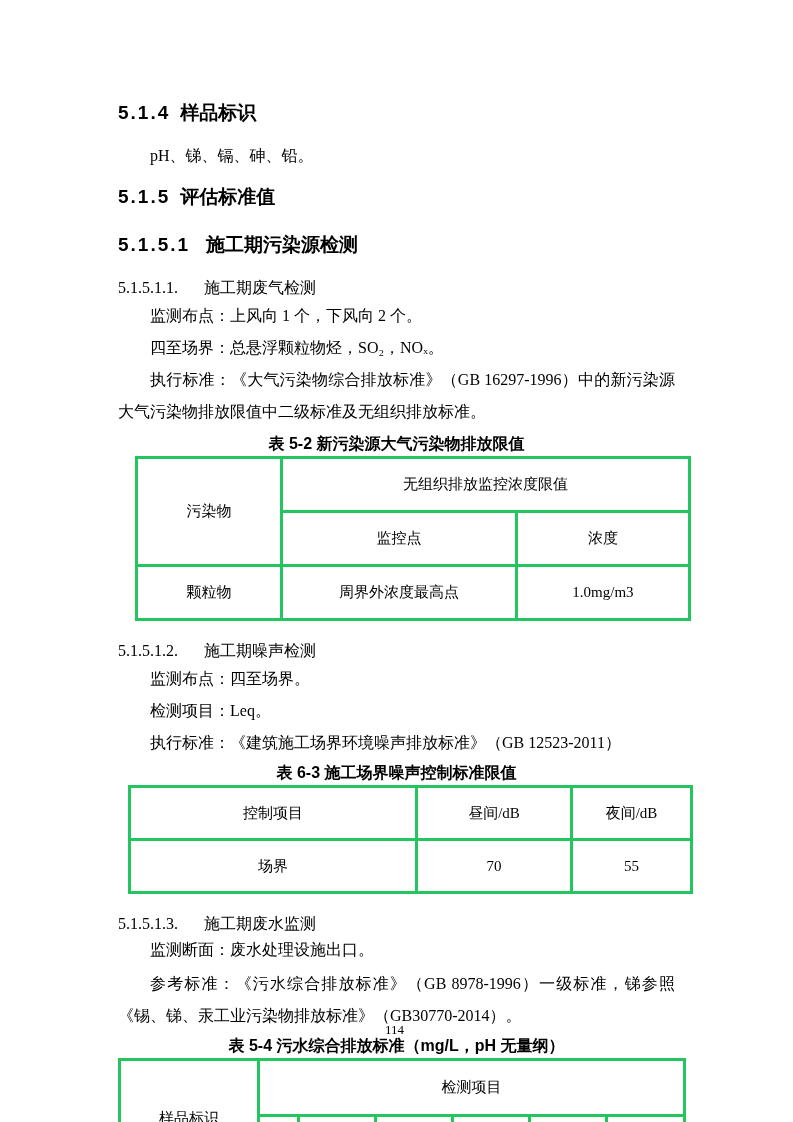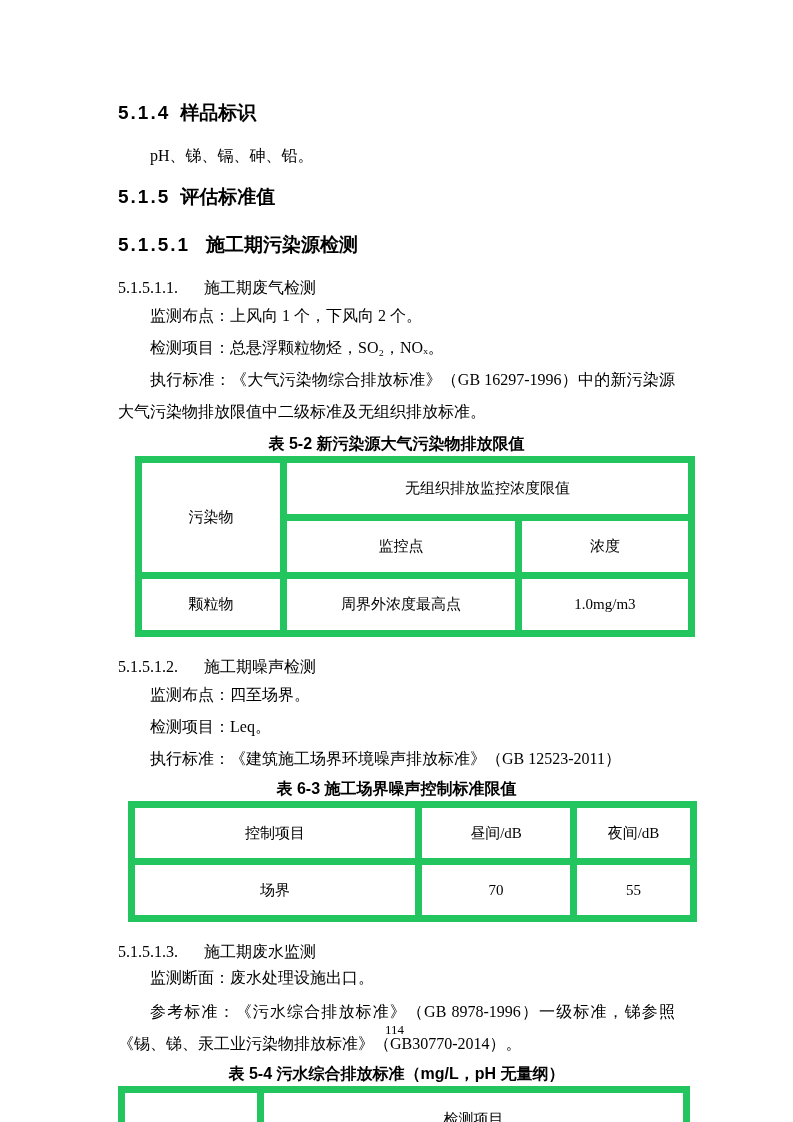--- a/index.html
+++ b/index.html
@@ -72,21 +72,21 @@
   .tbl-caption.mt4 { margin-top: 4px; }
   .tbl-caption.mt2 { margin-top: 2px; }
 
   
   .doc-table {
     border-collapse: collapse;
     table-layout: fixed;
     font-size: 15px;
   }
   .doc-table td {
-    border: 7px solid #22c55e;
+    border: 3px solid #22c55e;
     text-align: center;
     vertical-align: middle;
     padding: 12px;
     overflow: hidden;
   }
   .t52 { margin-left: 17px; width: 553px; }
   .t52 td { height: 27px; }
   .t53 { margin-left: 10px; width: 562px; border-radius: 10px; }
   .t53 td { height: 26px; }
   .t54 { margin-left: 0; width: 565px; }
@@ -112,21 +112,21 @@
 
   <p class="indicators">pH、锑、镉、砷、铅。</p>
 
   <h2 class="h-major s515"><span class="h-num">5.1.5</span><span class="h-title">评估标准值</span></h2>
 
   <h2 class="h-major s5151"><span class="h-num">5.1.5.1</span><span class="h-title">施工期污染源检测</span></h2>
 
   <h3 class="h-minor"><span class="h-num">5.1.5.1.1.</span><span class="h-title">施工期废气检测</span></h3>
 
   <p class="body">监测布点：上风向 1 个，下风向 2 个。</p>
-  <p class="body">检测项目：总悬浮颗粒物烃，SO₂，NOₓ。</p>
+  <p class="body">四至场界：总悬浮颗粒物烃，SO₂，NOₓ。</p>
   <p class="body">执行标准：《大气污染物综合排放标准》（GB 16297-1996）中的新污染源大气污染物排放限值中二级标准及无组织排放标准。</p>
 
   <p class="tbl-caption mt4">表 5-2 新污染源大气污染物排放限值</p>
 
   <table class="doc-table t52">
     <colgroup>
         <col style="width:145px">
         <col style="width:235px">
         <col style="width:173px">
       </colgroup>

